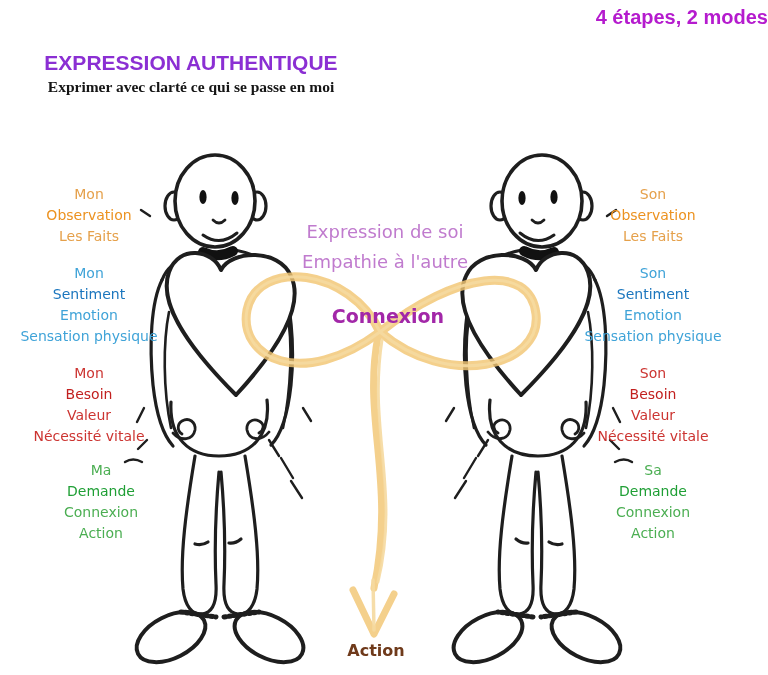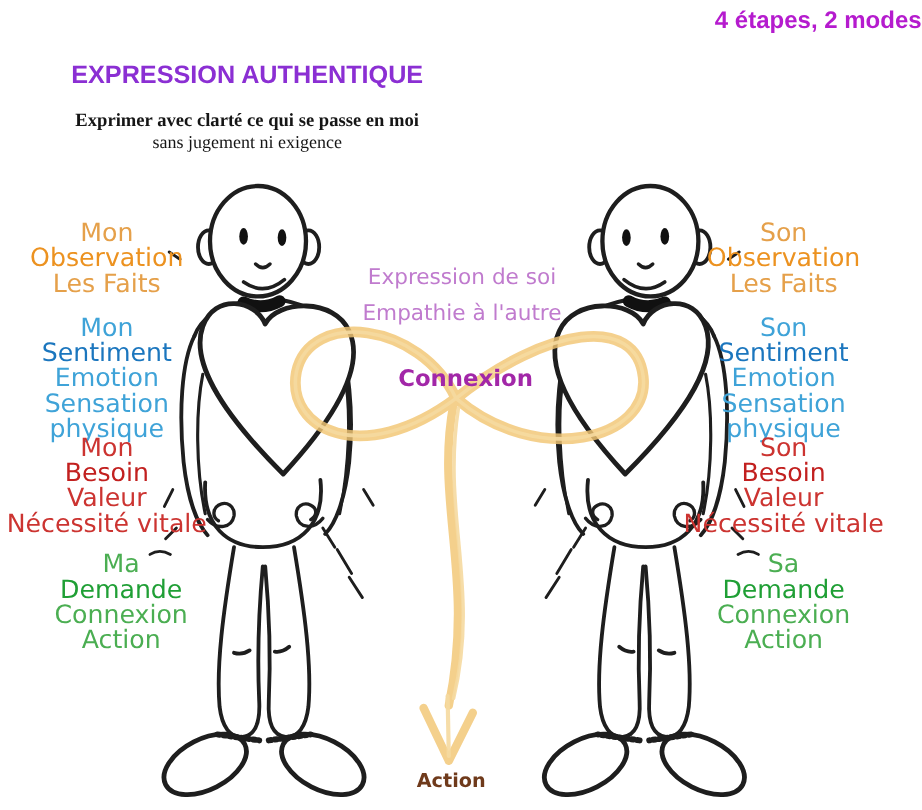--- a/index.html
+++ b/index.html
@@ -1,26 +1,26 @@
 <!DOCTYPE html>
 <html><head>
 <meta charset="utf-8">
 <style>
   html,body{margin:0;padding:0;background:#fff;}
   .canvas{position:relative;width:768px;height:675px;background:#fff;overflow:hidden;
           font-family:"DejaVu Sans",sans-serif;}
   .title{position:absolute;top:6px;left:0;width:100%;text-align:right;
          font:bold 20px "Liberation Sans",sans-serif;z-index:3;}
   .hdr{position:absolute;top:51px;text-align:center;z-index:3;}
-  .hdr-left{left:20px;width:372px;}
+  .hdr-left{left:5px;width:372px;}
   .hdr-right{left:388px;width:376px;}
   .hdr .caps{font:bold 21px "Liberation Sans",sans-serif;letter-spacing:0px;}
-  .hdr .sub1{font:bold 15.5px "Liberation Serif",serif;color:#151515;margin-top:17px;}
+  .hdr .sub1{font:bold 15.5px "Liberation Serif",serif;color:#151515;margin-top:3px;}
   .hdr .sub2{font:15px "Liberation Serif",serif;color:#151515;margin-top:1px;}
-  .step{position:absolute;width:176px;text-align:center;font-size:21px;line-height:21px;z-index:3;}
+  .step{position:absolute;width:176px;text-align:center;font-size:14px;line-height:21px;z-index:3;}
   .step div:empty{display:none;}
   .step .name{font-weight:normal;}
   .c-left{left:1px;}
   .c-right{left:565px;}
   .r0{top:184px;}
   .r1{top:263px;}
   .r2{top:363px;}
   .r3{top:460px;}
   .flowlab{position:absolute;left:288px;top:221px;width:194px;text-align:center;
            font-size:18px;z-index:3;}
@@ -37,21 +37,20 @@
 </head>
 <body>
 
 <div class="canvas">
 
   <div class="title" style="color: rgb(181, 27, 206);">4 étapes, 2 modes</div>
 
   <div class="hdr hdr-left">
     <div class="caps" style="color: rgb(139, 47, 211);">EXPRESSION AUTHENTIQUE</div>
     <div class="sub1">Exprimer avec clarté ce qui se passe en moi</div>
-    <div class="sub2">sans jugement ni exigence</div>
   </div>
 
 
   <svg class="fig fig-left" viewBox="0 0 210 530">
     <g fill="none" stroke="#1e1e1e" stroke-width="3.2" stroke-linecap="round" stroke-linejoin="round">
 
       <g stroke-width="2.4">
         <path d="M18 70 L27 76"></path>
         <path d="M21 268 L14 282"></path>
         <path d="M24 300 L15 309"></path>

